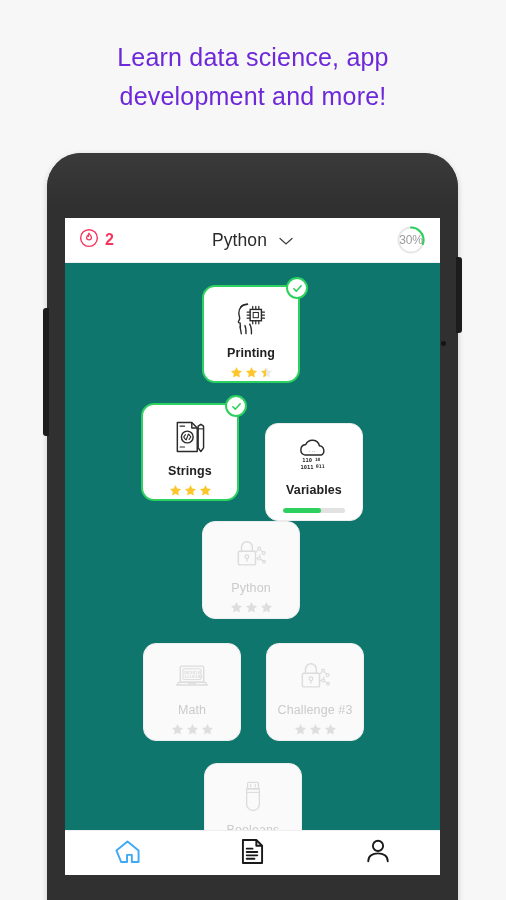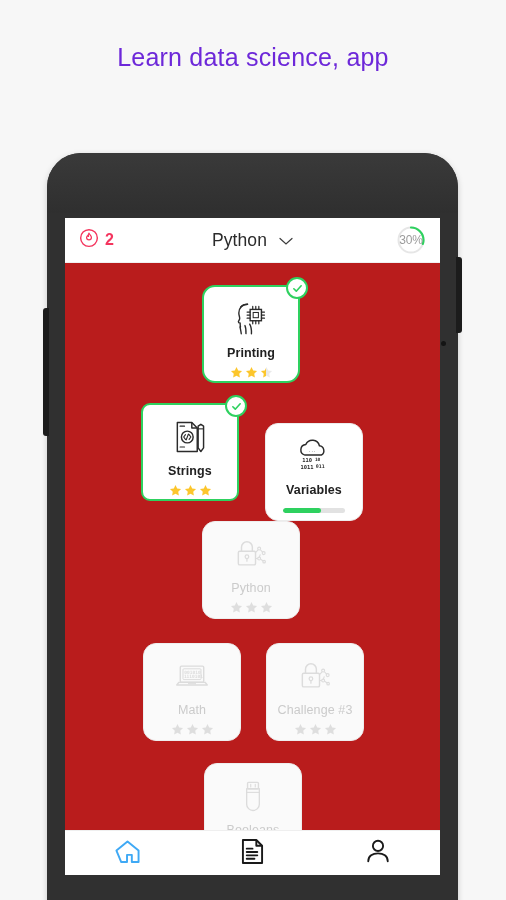--- a/index.html
+++ b/index.html
@@ -95,21 +95,21 @@
   }
   .chev { pointer-events: auto; }
   .ring-wrap { margin-left: auto; margin-right: 14px; position: relative; width: 30px; height: 30px; }
   .ring-pct {
     position: absolute; left: 0; top: 0; width: 30px; height: 30px;
     display: flex; align-items: center; justify-content: center;
     font-size: 12px; color: #9b9b9b; letter-spacing: -.2px;
   }
 
   
-  .lessons { position: relative; height: 612px; background: #b91c1c; }
+  .lessons { position: relative; height: 612px; background: #0f766e; }
 
   .card {
     position: absolute;
     width: 98px; height: 98px;
     background: #ffffff;
     border: 1.6px solid #ececec;
     border-radius: 13px;
     display: flex; flex-direction: column;
     align-items: center; justify-content: flex-start;
     padding-top: 12px;
@@ -143,20 +143,21 @@
   }
   .navitem { flex: 1; display: flex; align-items: center; justify-content: center; }
 </style>
 </head>
 <body>
 
 <div class="page">
 
   <div class="headline">
     <span>Learn data science, app</span>
+    <span>development and more!</span>
   </div>
 
   <div class="phone">
     <div class="phone-top-shade"></div>
     <div class="cam"></div>
     <div class="speaker"></div>
     <div class="sensor-a"></div>
     <div class="sensor-b"></div>
   </div>
   <div class="btn-power"></div>
@@ -230,21 +231,21 @@
             <path d="M10 1.5l2.6 5.4 5.9.8-4.3 4.2 1 5.9L10 15l-5.2 2.8 1-5.9L1.5 7.7l5.9-.8z" fill="url(#hg)"></path>
           </svg>
         </div>
         <div class="badge">
           <svg width="13" height="13" viewBox="0 0 16 16">
               <path d="M3.5 8.3l3 3 6-6.6" fill="none" stroke="#2ed15f" stroke-width="2" stroke-linecap="round" stroke-linejoin="round"></path>
             </svg>
         </div>
       </div>
 
-      <div class="card done" style="left:76px; top:140px;border-radius:9px;">
+      <div class="card done" style="left:76px; top:140px;">
         <div class="card-icon">
           <svg width="40" height="38" viewBox="0 0 44 42">
             <path d="M8 5h16l6 6v26H8z" fill="none" stroke="#2b2b2b" stroke-width="1.6" stroke-linejoin="round"></path>
             <path d="M24 5v6h6" fill="none" stroke="#2b2b2b" stroke-width="1.6" stroke-linejoin="round"></path>
             <circle cx="19" cy="21" r="6.5" fill="none" stroke="#2b2b2b" stroke-width="1.6"></circle>
             <path d="M17 18.5l-2 2.5 2 2.5M21 18.5l2 2.5-2 2.5M20.2 17.8l-2.4 6.4" fill="none" stroke="#2b2b2b" stroke-width="1.3" stroke-linecap="round" stroke-linejoin="round"></path>
             <path d="M11 9h5M11 32h5" stroke="#2b2b2b" stroke-width="1.2" stroke-linecap="round"></path>
             <path d="M34 7l3 2v24l-3 4-3-4V9z" fill="none" stroke="#2b2b2b" stroke-width="1.6" stroke-linejoin="round"></path>
             <path d="M31 12h6" stroke="#2b2b2b" stroke-width="1.2"></path>
           </svg>

